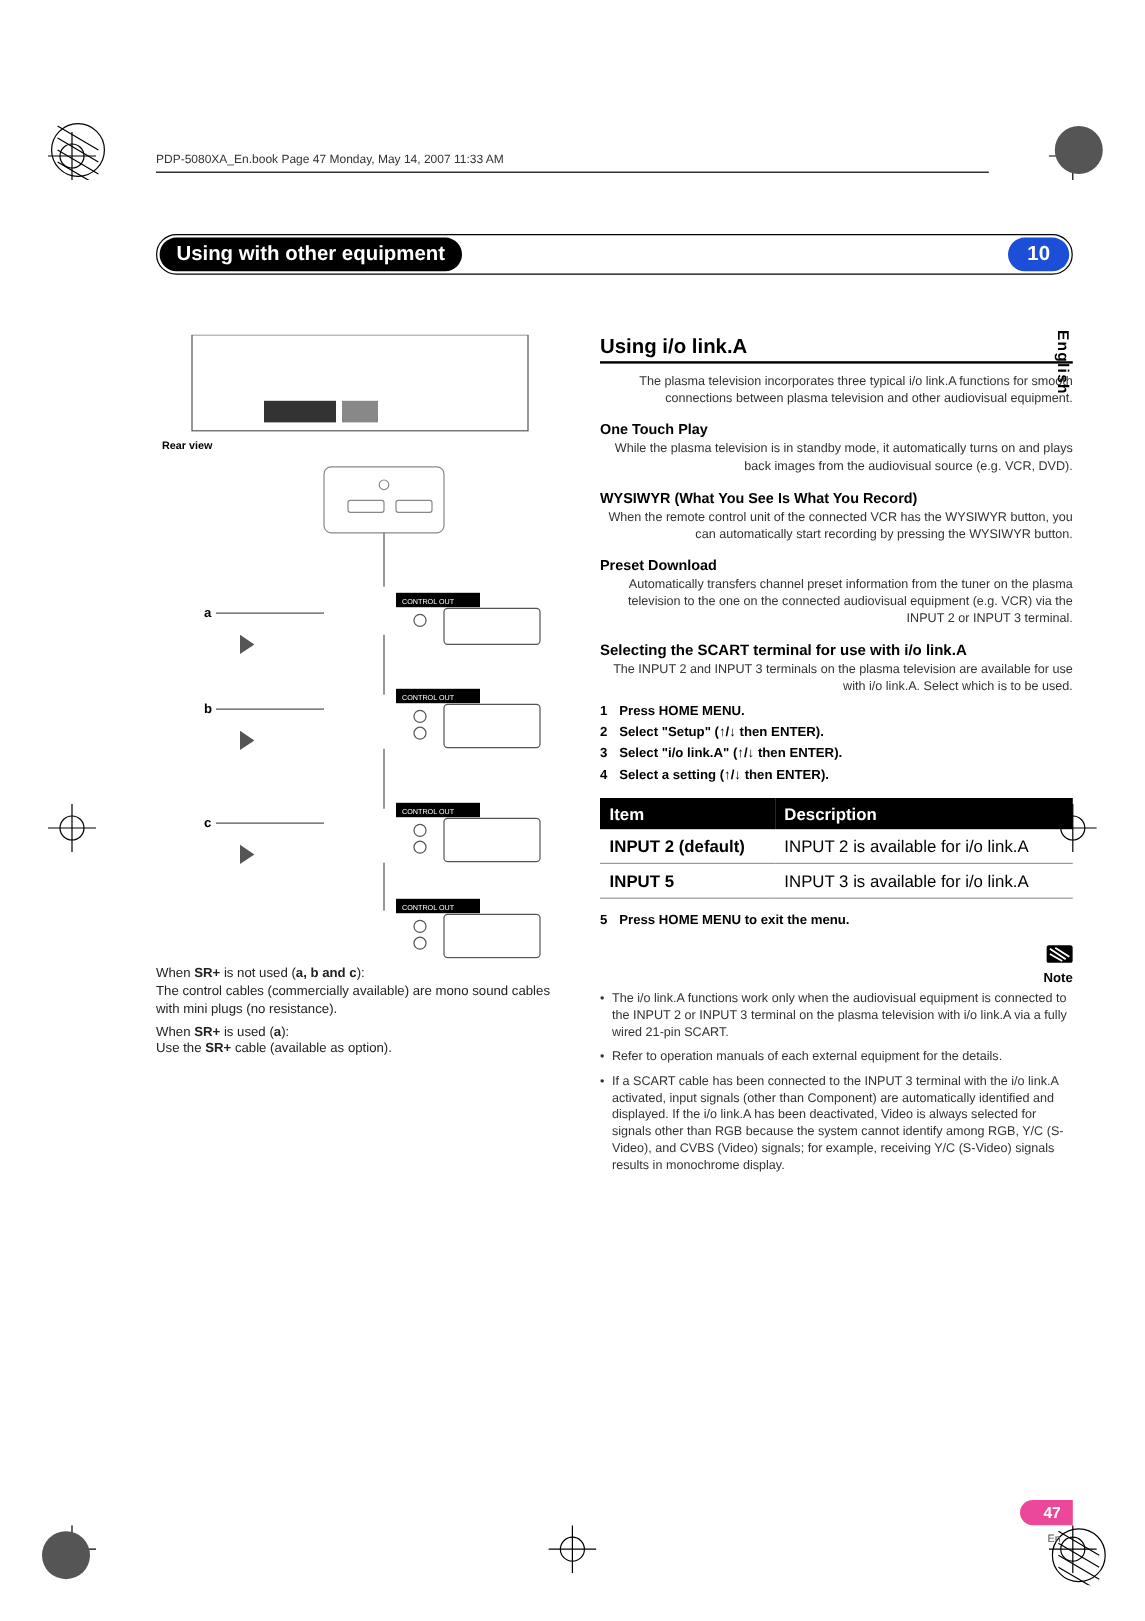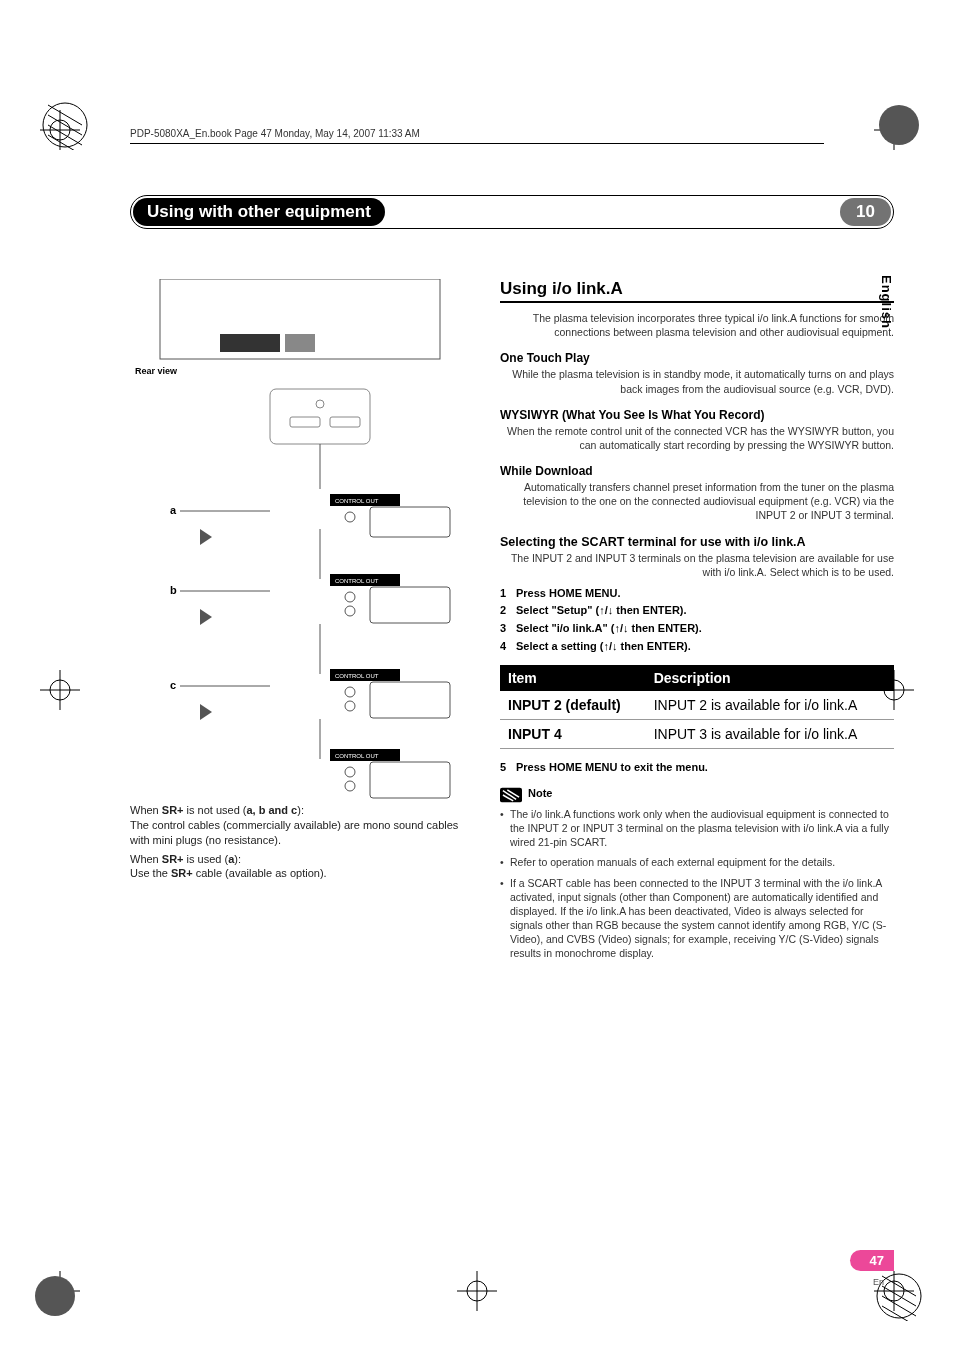--- a/index.html
+++ b/index.html
@@ -53,21 +53,21 @@
     background:#000;
     color:#fff;
     padding:4px 14px;
     border-radius:999px;
     font-weight:bold;
     font-size:17px;
     flex-shrink:0;
   }
   .chapter-spacer{flex:1;}
   .chapter-right{
-    background:#737373;
+    background:#1d4ed8;
     color:#fff;
     padding:4px 16px;
     border-radius:999px;
     font-weight:bold;
     font-size:17px;
     flex-shrink:0;
     margin-left:8px;
   }
 
   .columns { display:flex; gap:30px; }
@@ -89,21 +89,21 @@
   .body { font-size:10.5px; line-height:1.35; margin-bottom:12px; color:#333;text-align:right;}
   .h3 { font-size:12px; font-weight:bold; margin-bottom:2px;}
   .h3b{ font-size:12.5px; font-weight:bold; margin-bottom:2px; margin-top:4px;}
   .step-list { font-size:11px; line-height:1.6; margin:6px 0 10px;}
   .step-list .num{font-weight:bold; display:inline-block; width:16px;}
   .step-list .txt{font-weight:bold;text-align:right;}
   table.opts{ width:100%; border-collapse:collapse; font-size:14px; margin-bottom:10px;}
   table.opts thead th{ background:#000; color:#fff; text-align:left; padding:5px 8px; font-weight:bold;}
   table.opts tbody td{ padding:6px 8px; border-bottom:1px solid #999;}
   table.opts tbody td:first-child{font-weight:bold;}
-  .note-head{display:flex; align-items:flex-start; gap:6px; margin:10px 0 4px;}
+  .note-head{display:flex; align-items:flex-end; gap:6px; margin:10px 0 4px;flex-direction:column;}
   .note-icon{width:22px;height:16px;}
   .note-label{font-weight:bold; font-size:11px;}
   .bullets{font-size:10.5px; line-height:1.35; color:#333;}
   .bullets li{list-style:none; position:relative; padding-left:10px; margin-bottom:6px;}
   .bullets li::before{content:"•"; position:absolute; left:0;}
   .lang-tab{
     position:absolute;
     right:0px;
     top:80px;
     writing-mode:vertical-rl;
@@ -288,21 +288,21 @@
     <div class="col-right">
       <div class="h2">Using i/o link.A</div>
       <p class="body">The plasma television incorporates three typical i/o link.A functions for smooth connections between plasma television and other audiovisual equipment.</p>
 
       <div class="h3">One Touch Play</div>
       <p class="body">While the plasma television is in standby mode, it automatically turns on and plays back images from the audiovisual source (e.g. VCR, DVD).</p>
 
       <div class="h3">WYSIWYR (What You See Is What You Record)</div>
       <p class="body">When the remote control unit of the connected VCR has the WYSIWYR button, you can automatically start recording by pressing the WYSIWYR button.</p>
 
-      <div class="h3">While Download</div>
+      <div class="h3">Preset Download</div>
       <p class="body">Automatically transfers channel preset information from the tuner on the plasma television to the one on the connected audiovisual equipment (e.g. VCR) via the INPUT 2 or INPUT 3 terminal.</p>
 
       <div class="h3b">Selecting the SCART terminal for use with i/o link.A</div>
       <p class="body" style="margin-bottom:4px;">The INPUT 2 and INPUT 3 terminals on the plasma television are available for use with i/o link.A. Select which is to be used.</p>
 
       <div class="step-list">
         <div><span class="num">1</span><span class="txt">Press HOME MENU.</span></div>
         <div><span class="num">2</span><span class="txt">Select "Setup" (↑/↓ then ENTER).</span></div>
         <div><span class="num">3</span><span class="txt">Select "i/o link.A" (↑/↓ then ENTER).</span></div>
         <div><span class="num">4</span><span class="txt">Select a setting (↑/↓ then ENTER).</span></div>
@@ -314,21 +314,21 @@
             <th>Item</th>
             <th>Description</th>
           </tr>
         </thead>
         <tbody>
           <tr>
             <td>INPUT 2 (default)</td>
             <td>INPUT 2 is available for i/o link.A</td>
           </tr>
           <tr>
-            <td>INPUT 4</td>
+            <td>INPUT 5</td>
             <td>INPUT 3 is available for i/o link.A</td>
           </tr>
         </tbody>
       </table>
 
       <div class="step-list">
         <span class="num">5</span><span class="txt">Press HOME MENU to exit the menu.</span>
       </div>
 
       <div class="note-head">

